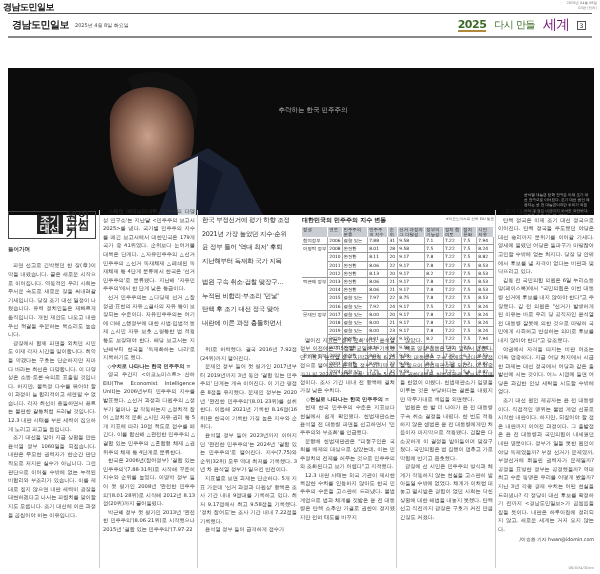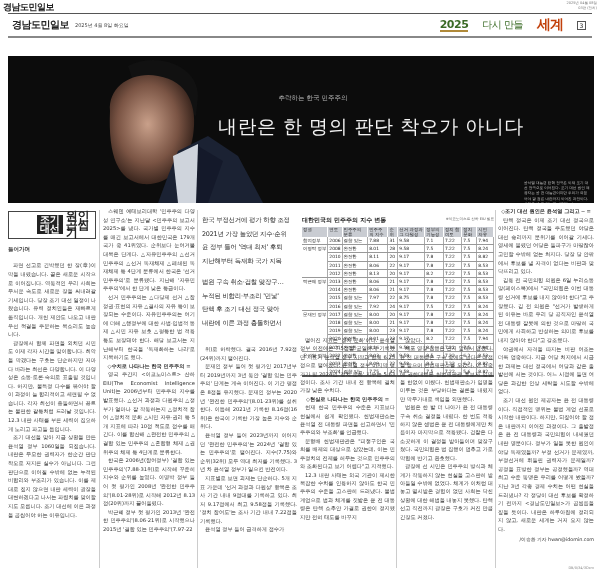--- a/index.html
+++ b/index.html
@@ -4,28 +4,28 @@
 <style>
   * { margin:0; padding:0; box-sizing:border-box; }
   html, body { width:600px; height:574px; background:#fff; overflow:hidden; }
   body { font-family:"DejaVu Sans", sans-serif; color:#222; position:relative; }
   .top-mast { position:absolute; left:3px; top:1px; font-size:9px; font-weight:bold; color:#222; letter-spacing:-0.5px; }
   .top-right-stamp { position:absolute; right:3px; top:1px; font-size:3.5px; color:#777; text-align:right; line-height:5px; }
   .rule-top { position:absolute; left:8px; right:8px; top:13px; border-top:1px solid #555; }
   .header { position:absolute; left:8px; right:8px; top:14px; height:22px; display:flex; align-items:center; }
   .paper-name { font-size:10px; font-weight:bold; letter-spacing:-0.5px; margin-left:4px; }
   .paper-date { font-size:5px; color:#444; margin-left:6px; }
-  .series-logo { margin-left:auto; display:flex; align-items:center; gap:14px; }
+  .series-logo { margin-left:auto; display:flex; align-items:center; gap:8px; }
   .series-2025 { font-size:11px; font-weight:bold; color:#3a6b26; border-bottom:2px solid #b08a3a; line-height:11px; letter-spacing:-0.5px; }
   .series-text { font-size:10px; font-weight:normal; color:#3a6b26; letter-spacing:-0.5px; }
-  .series-world { font-size:14px; font-weight:bold; color:#c2410c; letter-spacing:-1px; }
+  .series-world { font-size:14px; font-weight:normal; color:#701a75; letter-spacing:-1px; }
   .page-num { font-size:6px; border:1px solid #555; width:9px; height:9px; display:flex; align-items:center; justify-content:center; margin-right:6px; }
   .rule-header { position:absolute; left:8px; right:8px; top:36px; border-top:2px solid #888; }
 
-  .hero { position:absolute; left:8px; top:56px; width:586px; height:147px; background:#0c0c0c; overflow:hidden; }
+  .hero { position:absolute; left:8px; top:68px; width:586px; height:147px; background:#0c0c0c; overflow:hidden; }
   .hero-figure { position:absolute; left:40px; top:0; width:220px; height:147px; }
   .hero-kicker { position:absolute; left:215px; top:38px; width:180px; text-align:center; font-size:6.5px; color:#bbb; }
   .hero-title { position:absolute; left:210px; top:58px; font-size:19px; color:#f2f2f2; letter-spacing:0.5px; white-space:nowrap; }
   .hero-caption { position:absolute; left:516px; top:125px; width:66px; font-size:3.6px; color:#ccc; line-height:5.2px; }
 
   .col { position:absolute; top:207px; font-size:5.2px; line-height:8.6px; color:#333; text-align:justify; }
   .col p { text-indent:5px; }
   .col1 { left:8px; width:88px; }
   .col2 { left:103px; width:92px; }
   .col3 { left:200px; width:97px; }
@@ -88,21 +88,20 @@
         <stop offset="1" stop-color="#2a1a14"></stop>
       </radialGradient>
     </defs>
     <path d="M80 10 C110 -5 150 10 150 40 L148 60 C140 55 120 40 90 40 Z" fill="#111"></path>
     <path d="M62 55 C60 30 85 15 110 20 C140 25 150 50 145 80 C140 110 120 130 95 128 C70 125 60 100 62 55 Z" fill="url(#face)"></path>
     <path d="M130 95 L160 80 L190 100 L215 147 L110 147 L120 120 Z" fill="#1b2233"></path>
     <path d="M125 100 L150 88 L150 147 L130 147 Z" fill="#cfd4dc"></path>
     <path d="M150 90 L175 105 L160 147 L148 147 Z" fill="#14192a"></path>
   </svg>
   <div class="hero-kicker">추락하는 한국 민주주의</div>
-  <div class="hero-title">내란은 한 명의 판단 착오가 아니다</div>
   <div class="hero-caption">
     <span>윤석열 대통령 탄핵 정국은 이제 조기 대선 정국으로 이어진다. 조기 대선 원인 제공자는 윤 전 대통령이지만 우리가 되짚어야 할 점은 내란까지 이어진 과정이다. 사진은 윤 전 대통령.</span>
     <span>/연합뉴스</span>
   </div>
 </div>
 
 <div class="vrule" style="left:99px"></div>
 <div class="vrule" style="left:197px"></div>
 <div class="vrule" style="left:396px;top:336px;height:232px"></div>
 <div class="vrule" style="left:495px"></div>

